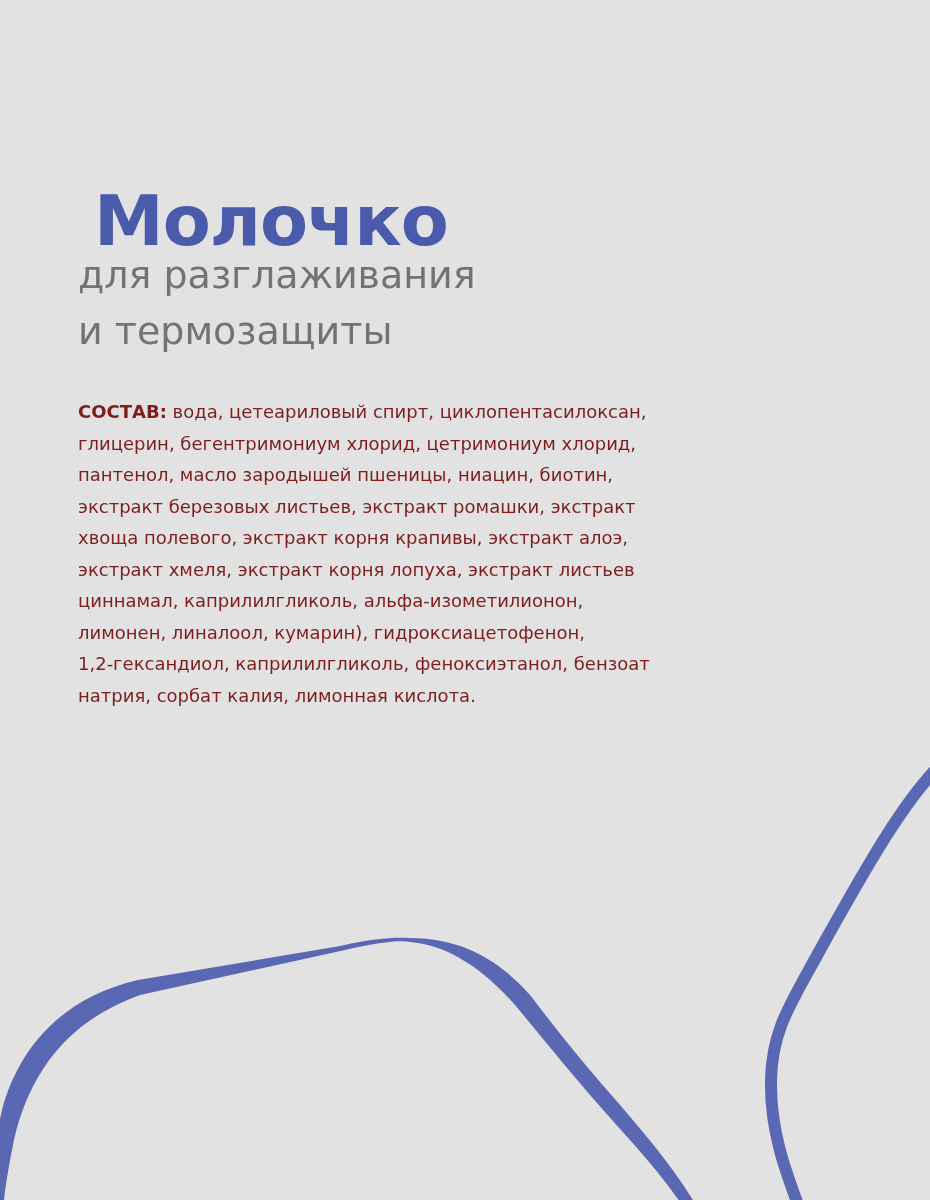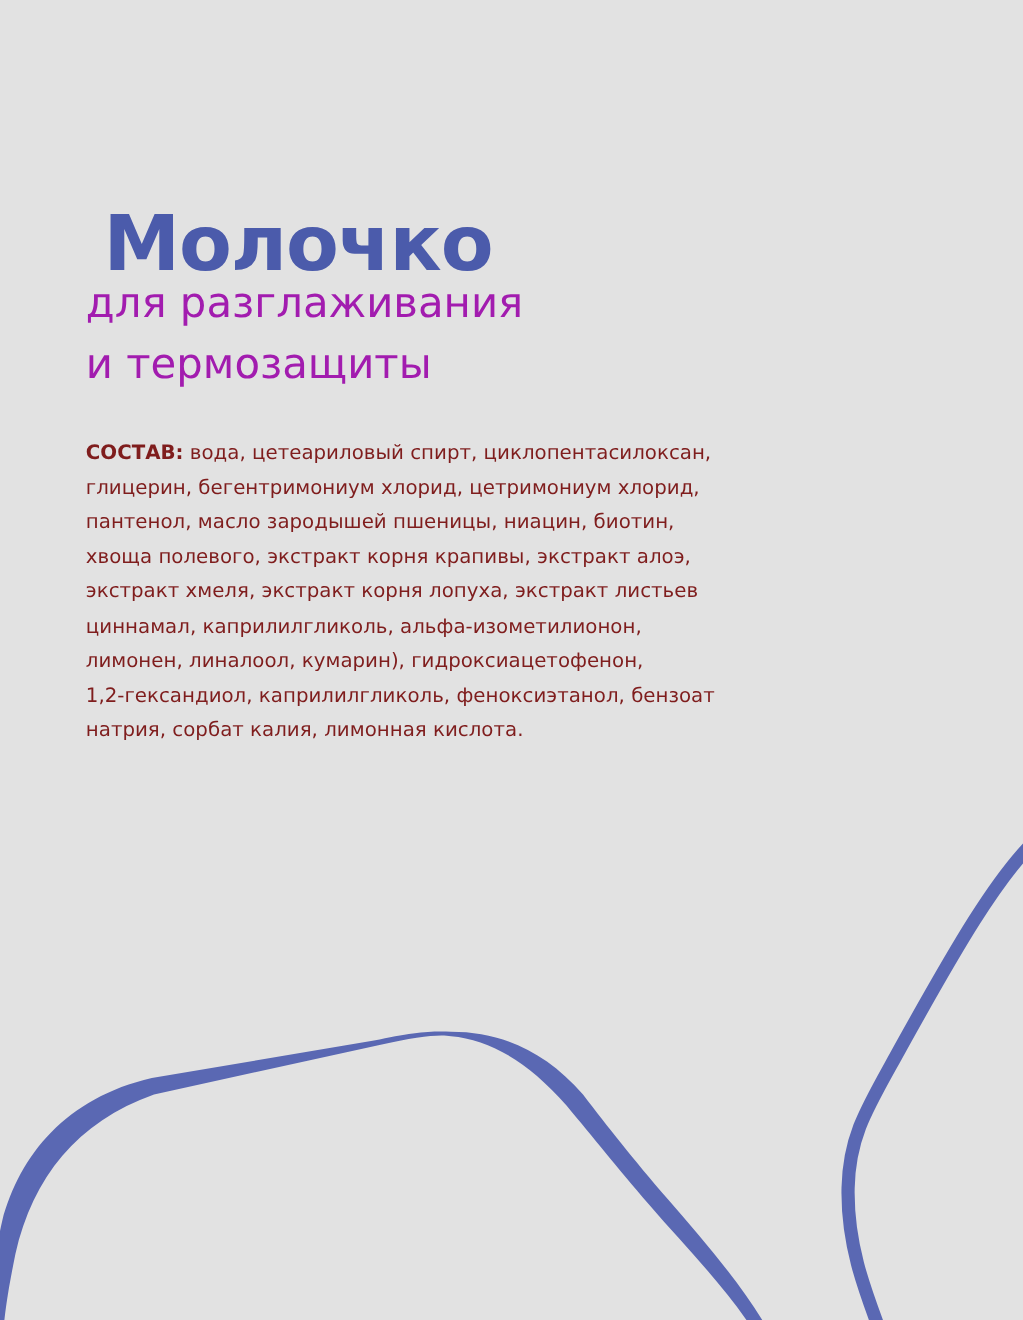--- a/index.html
+++ b/index.html
@@ -40,21 +40,21 @@
     }
     .subtitle {
       position: absolute;
       left: 78px;
       top: 247px;
       margin: 0;
       font-family: "DejaVu Sans", sans-serif;
       font-weight: normal;
       font-size: 38px;
       line-height: 56px;
-      color: #a21caf;
+      color: #737373;
       letter-spacing: 0px;
     }
     .subtitle span {
       display: block;
       white-space: nowrap;
     }
     .composition {
       position: absolute;
       left: 78px;
       top: 396px;
@@ -108,20 +108,21 @@
 
   <h2 class="subtitle">
     <span>для разглаживания</span>
     <span>и термозащиты</span>
   </h2>
 
   <p class="composition">
     <span class="line"><span class="label">СОСТАВ:</span><span> вода, цетеариловый спирт, циклопентасилоксан,</span></span>
     <span class="line">глицерин, бегентримониум хлорид, цетримониум хлорид,</span>
     <span class="line">пантенол, масло зародышей пшеницы, ниацин, биотин,</span>
+    <span class="line">экстракт березовых листьев, экстракт ромашки, экстракт</span>
     <span class="line">хвоща полевого, экстракт корня крапивы, экстракт алоэ,</span>
     <span class="line">экстракт хмеля, экстракт корня лопуха, экстракт листьев</span>
     <span class="line">циннамал, каприлилгликоль, альфа-изометилионон,</span>
     <span class="line">лимонен, линалоол, кумарин), гидроксиацетофенон,</span>
     <span class="line">1,2-гександиол, каприлилгликоль, феноксиэтанол, бензоат</span>
     <span class="line">натрия, сорбат калия, лимонная кислота.</span>
   </p>
 
 </div>
 

